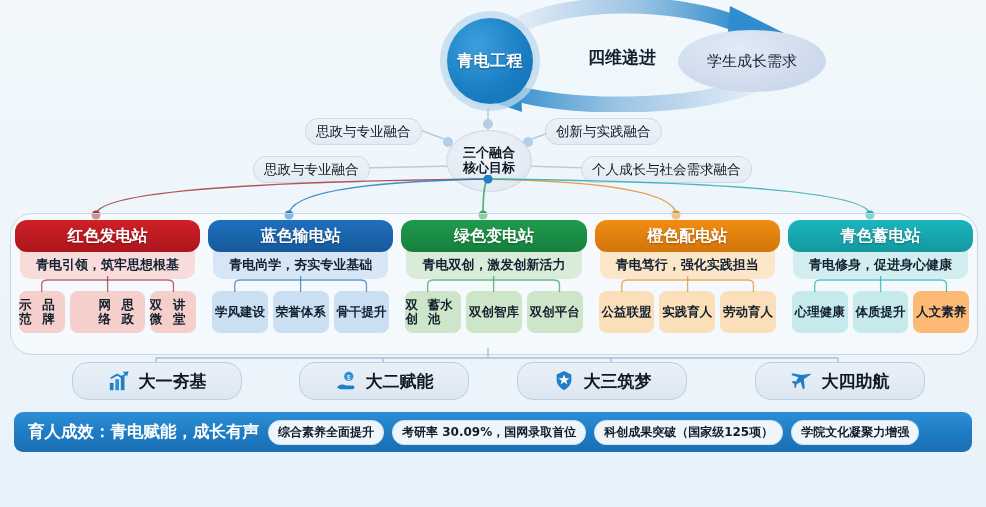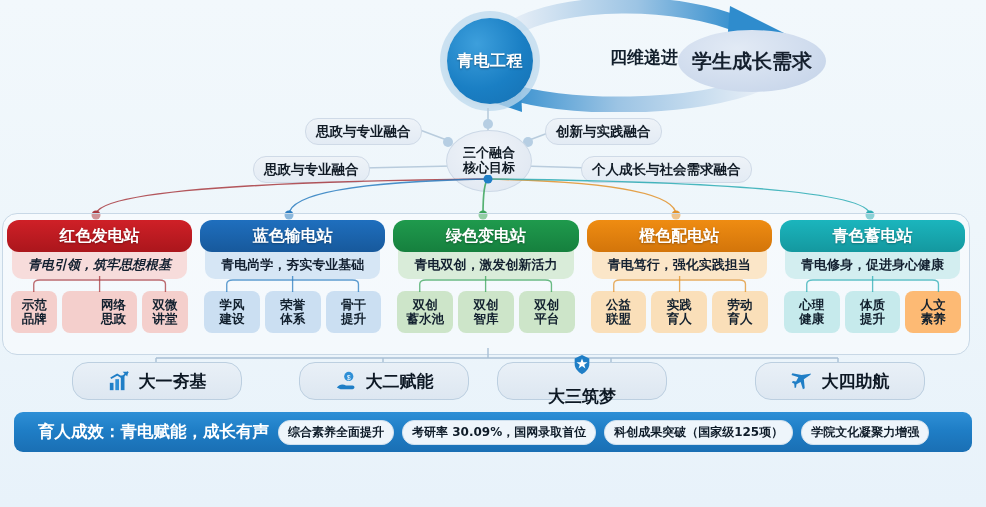--- a/index.html
+++ b/index.html
@@ -21,70 +21,70 @@
   }
   .core-circle span{
     color:#ffffff;font-size:16px;font-weight:bold;letter-spacing:.5px;
     text-shadow:0 1px 2px rgba(0,0,0,.35);
   }
   .need-ellipse{
     position:absolute;left:678px;top:30px;width:148px;height:62px;border-radius:50%;
     background:radial-gradient(ellipse at 40% 30%,#e2eaf5 0%,#ccd9ec 70%,#c3d3e8 100%);
     display:flex;align-items:center;justify-content:center;
   }
-  .need-ellipse span{font-size:20px;font-weight:bold;color:#15202e;}
+  .need-ellipse span{font-size:15px;font-weight:normal;color:#15202e;}
   .cycle-label{
-    position:absolute;left:566px;top:46px;width:112px;text-align:right;
+    position:absolute;left:566px;top:46px;width:112px;text-align:center;
     font-size:17px;font-weight:bold;color:#13202d;
   }
   .arc-svg{position:absolute;left:0;top:0;width:986px;height:112px;}
 
   
   .map{position:absolute;left:0;top:108px;width:986px;height:100px;}
   .map-svg{position:absolute;left:0;top:0;width:986px;height:100px;}
   .hub{
     position:absolute;left:446px;top:22px;width:84px;height:60px;border-radius:50% / 50%;
     background:radial-gradient(ellipse at 45% 35%,#f0f4f9 0%,#e3eaf3 70%,#dbe4ef 100%);
     border:1px solid #ccd8e6;
     display:flex;flex-direction:column;align-items:center;justify-content:center;line-height:1.12;
   }
   .hub b{font-size:13px;color:#101a24;font-weight:bold;}
   .pill{
     position:absolute;height:25px;border-radius:13px;
     background:linear-gradient(180deg,#eef3f8 0%,#e3ebf4 100%);
     border:1px solid #cfdae7;
     display:flex;align-items:center;justify-content:center;
-    font-size:13.5px;font-weight:bold;color:#111b26;white-space:nowrap;padding:0 10px;
+    font-size:13.5px;font-weight:normal;color:#111b26;white-space:nowrap;padding:0 10px;
   }
   .p-tl{left:305px;top:10px;}
   .p-tr{left:545px;top:10px;}
   .p-ml{left:253px;top:48px;}
   .p-mr{left:581px;top:48px;}
 
   
   .panel{
-    position:absolute;left:2px;top:213px;width:966px;height:140px;
-    border:1px solid #c8d8e6;border-radius:15px;
+    position:absolute;left:10px;top:213px;width:966px;height:140px;
+    border:1px solid #c8d8e6;border-radius:22px;
     background:rgba(255,255,255,.45);
   }
   .stations{position:absolute;left:0;top:0;width:966px;height:140px;display:flex;}
   .st{flex:1;margin:6px 4px 0 4px;position:relative;}
   .st-head{
     height:32px;border-radius:12px;display:flex;align-items:center;justify-content:center;
     font-size:16px;font-weight:bold;color:#fff;text-shadow:0 1px 2px rgba(0,0,0,.3);
     position:relative;z-index:2;
   }
   .st-sub{
     margin:-12px 5px 0 5px;height:34px;border-radius:0 0 10px 10px;
     display:flex;align-items:flex-end;justify-content:center;padding-bottom:5px;
     font-size:13px;font-weight:bold;color:#132030;white-space:nowrap;
   }
   .st-items{display:flex;gap:5px;justify-content:center;margin-top:12px;padding:0 4px;}
   .st-item{
-    flex:1;height:42px;border-radius:8px;display:flex;flex-direction:column;
+    flex:1;height:42px;border-radius:8px;display:flex;flex-direction:row;
     align-items:center;justify-content:center;line-height:1.15;
     font-size:12.5px;font-weight:bold;color:#12202e;
   }
   .brace{position:absolute;left:0;top:56px;width:100%;height:16px;}
 
   
   .yearlines{position:absolute;left:0;top:348px;width:986px;height:32px;}
   .years{position:absolute;left:0;top:362px;width:986px;height:40px;display:flex;}
   .yr{
     position:absolute;height:36px;border-radius:16px;
@@ -92,21 +92,21 @@
     border:1px solid #bccfe0;
     display:flex;align-items:center;justify-content:center;gap:9px;
   }
   .yr span.lbl{font-size:17px;font-weight:bold;color:#0d1824;}
   .yr .ic{width:22px;height:22px;display:block;}
 
   
   .result{
     position:absolute;left:14px;top:412px;width:958px;height:40px;border-radius:9px;
     background:linear-gradient(180deg,#2e8fd6 0%,#1f7ec6 45%,#1a6fb4 100%);
-    display:flex;align-items:center;padding:0 24px;box-sizing:border-box;gap:9px;
+    display:flex;align-items:center;padding:0 14px;box-sizing:border-box;gap:9px;
   }
   .result-title{font-size:16.5px;font-weight:bold;color:#ffffff;white-space:nowrap;}
   .badge{
     height:23px;border-radius:12px;background:#eef5fb;border:1px solid #cfe0ee;
     display:flex;align-items:center;padding:0 9px;
     font-size:12px;font-weight:bold;color:#0f1c29;white-space:nowrap;text-align:right;
   }
 
   
   .lesson{
@@ -190,21 +190,21 @@
       <circle cx="676" cy="40" r="4.5" fill="#e2922a"></circle>
       <path d="M488 4 C 679 6, 870 14, 870 40" fill="none" stroke="#2bacb4" stroke-width="1.7" opacity=".85"></path>
       <circle cx="870" cy="40" r="4.5" fill="#2bacb4"></circle>
       <circle cx="488" cy="4" r="4.5" fill="#1f7ec6"></circle>
     </svg>
 
   <div class="panel">
     <div class="stations" id="stations">
         <div class="st">
           <div class="st-head" style="background: linear-gradient(rgb(207, 32, 39) 0%, rgb(171, 22, 28) 100%);">红色发电站</div>
-          <div class="st-sub" style="background: rgb(247, 220, 219); font-style: italic;">青电引领，筑牢思想根基</div>
+          <div class="st-sub" style="background: rgb(247, 220, 219);">青电引领，筑牢思想根基</div>
           <svg class="brace" viewBox="0 0 180 16" preserveAspectRatio="none">
             <path d="M26 16 L26 8 Q26 4 32 4 L148 4 Q154 4 154 8 L154 16" fill="none" stroke="#a8393f" stroke-width="1.3" opacity=".75"></path>
             <line x1="90" y1="0" x2="90" y2="16" stroke="#a8393f" stroke-width="1.3" opacity=".75"></line>
           </svg>
           <div class="st-items">
             <div class="st-item" style="background: rgb(244, 207, 204);">
               <div>示范</div>
               <div>品牌</div>
             </div>
             <div class="st-item" style="background: rgb(244, 207, 204); padding-left: 28px;">
@@ -333,21 +333,21 @@
       <div class="yr" style="left: 299px; width: 168px;">
         <span>
           <svg class="ic" viewBox="0 0 24 24">
             <circle cx="15" cy="7" r="5" fill="#2e8fd6"></circle>
             <text x="15" y="10.5" font-size="7" text-anchor="middle" fill="#fff" font-family="sans-serif">$</text>
             <path d="M2 19 C5 15, 9 15, 12 17 L19 17 C22 17, 22 21, 19 21 L6 21 Z" fill="#1f7ec6"></path>
           </svg>
         </span>
         <span class="lbl">大二赋能</span>
       </div>
-      <div class="yr" style="left: 497px; width: 168px; flex-direction: column;">
+      <div class="yr" style="left: 517px; width: 168px;">
         <span>
           <svg class="ic" viewBox="0 0 24 24">
             <path d="M12 1 L20 5 V11 C20 16 16 20 12 22 C8 20 4 16 4 11 V5 Z" fill="#1f7ec6"></path>
             <polygon points="12,5 13.6,9 18,9 14.4,11.6 15.8,15.8 12,13.2 8.2,15.8 9.6,11.6 6,9 10.4,9" fill="#ffffff"></polygon>
           </svg>
         </span>
         <span class="lbl">大三筑梦</span>
       </div>
       <div class="yr" style="left: 755px; width: 168px;">
         <span>

